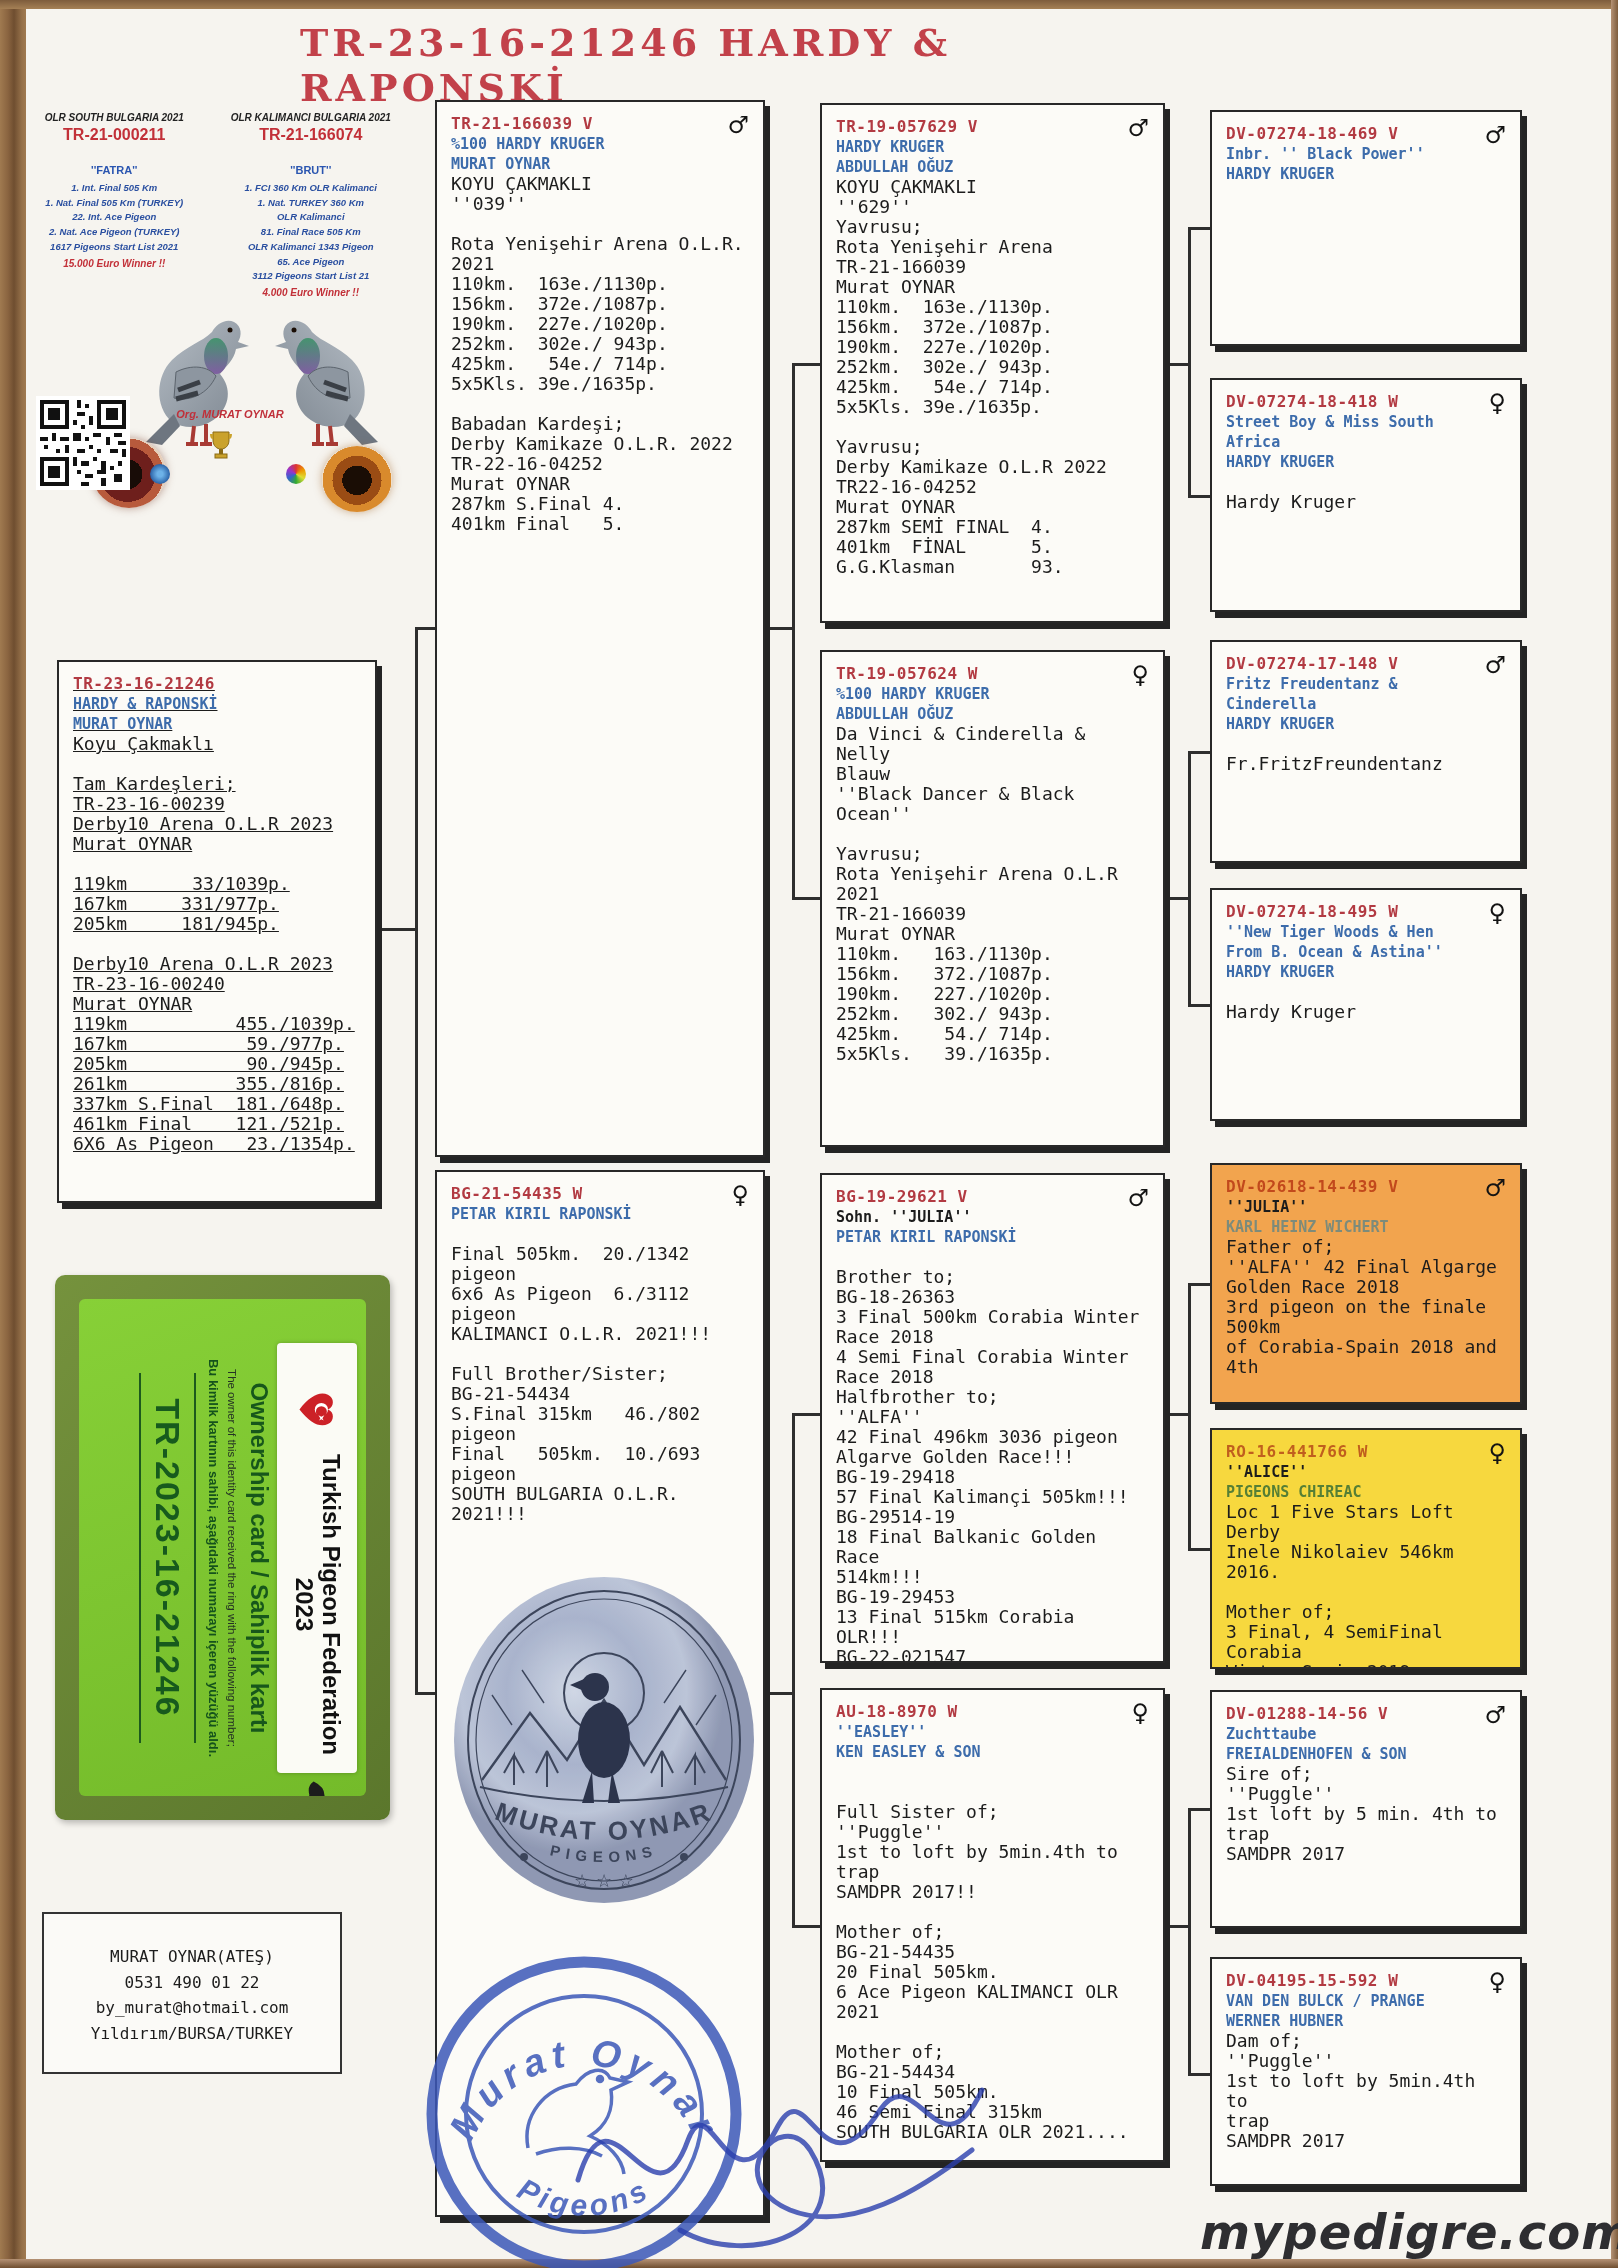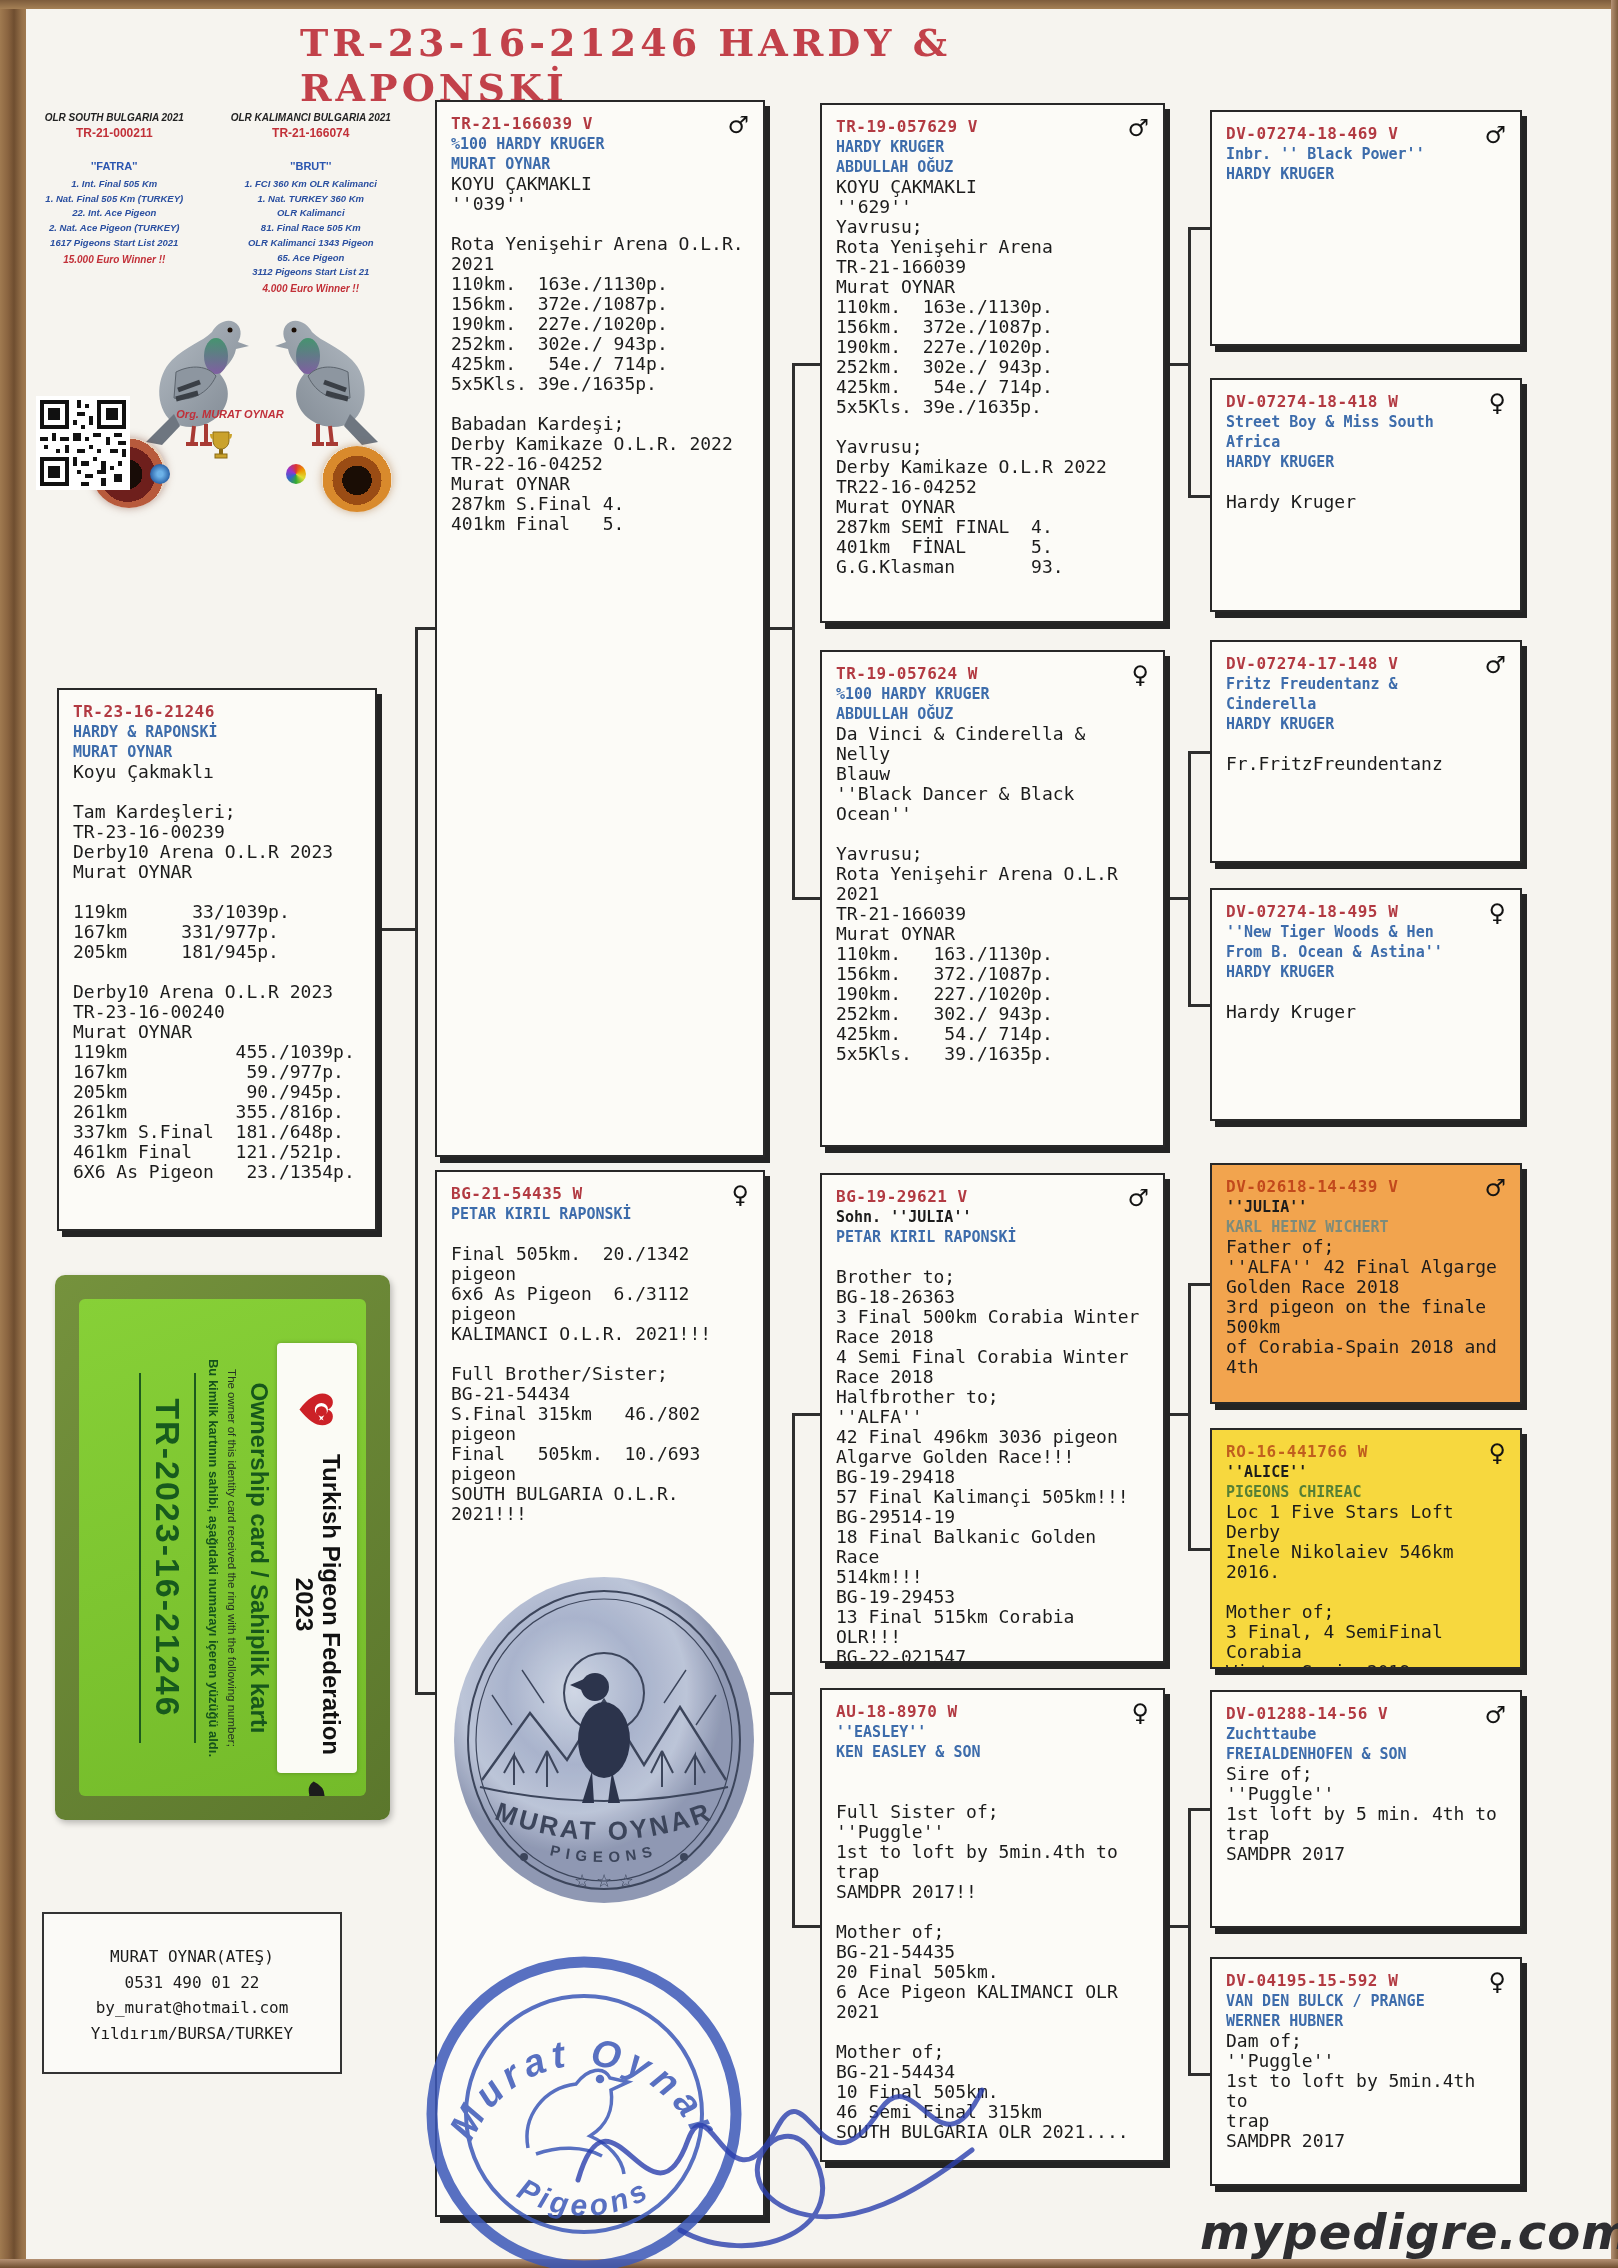--- a/index.html
+++ b/index.html
@@ -31,21 +31,21 @@
   .strain, .owner { color:#3d6cab; font-weight:bold; font-size:15px; line-height:20px; white-space:pre-wrap; }
   .strain-dark { color:#1c1c1c; }
   .body { font-size:18px; line-height:20px; white-space:pre-wrap; }
   .box-orange { background:#f2a44e; }
   .box-orange .ring { color:#c2491c; }
   .box-orange .owner { color:#7d8b7a; }
   .box-yellow { background:#f7d83e; }
   .box-yellow .ring { color:#c05f1e; }
   .box-yellow .owner { color:#567f35; }
 
-  .b-subject { left:57px;  top:688px;  width:320px; height:543px; }
+  .b-subject { left:57px;  top:660px;  width:320px; height:543px;text-decoration:underline; }
   .b-father  { left:435px; top:100px;  width:330px; height:1057px; }
   .b-mother  { left:435px; top:1170px; width:330px; height:1047px; }
   .b-gp1 { left:820px; top:103px;  width:345px; height:520px; }
   .b-gp2 { left:820px; top:650px;  width:345px; height:497px; }
   .b-gp3 { left:820px; top:1173px; width:345px; height:490px; }
   .b-gp4 { left:820px; top:1688px; width:345px; height:474px; }
   .b-gg1 { left:1210px; top:110px;  width:312px; height:236px; }
   .b-gg2 { left:1210px; top:378px;  width:312px; height:234px; }
   .b-gg3 { left:1210px; top:640px;  width:312px; height:223px; }
   .b-gg4 { left:1210px; top:888px;  width:312px; height:233px; }
@@ -54,21 +54,21 @@
   .b-gg7 { left:1210px; top:1690px; width:312px; height:238px; }
   .b-gg8 { left:1210px; top:1957px; width:312px; height:229px; }
 
   .conn { position:absolute; background:#2e2e2e; }
 
   
   .photos { position:absolute; left:30px; top:112px; width:365px; height:390px; }
   .ph-cols { display:flex; gap:28px; }
   .ph-col { width:170px; text-align:center; }
   .ph-header { font-family:"Liberation Sans",sans-serif; font-size:10px; font-weight:bold; font-style:italic; color:#222; }
-  .ph-ring { font-family:"Liberation Sans",sans-serif; font-size:12px; font-weight:bold; color:#c23038; margin-top:3px; }
+  .ph-ring { font-family:"Liberation Sans",sans-serif; font-size:16px; font-weight:bold; color:#c23038; margin-top:3px; }
   .ph-name { font-family:"Liberation Sans",sans-serif; font-size:11px; font-weight:bold; color:#2a55b0; margin-top:20px; }
   .ph-res { font-family:"Liberation Sans",sans-serif; font-size:9.5px; font-weight:bold; font-style:italic;
     color:#2a4fa0; margin-top:5px; line-height:1.55; white-space:pre-wrap; }
   .ph-prize { font-family:"Liberation Sans",sans-serif; font-size:10px; font-weight:bold; font-style:italic; color:#c23038; margin-top:3px; }
   .ph-credit { position:absolute; left:110px; top:296px; width:180px; text-align:center;
     font-family:"Liberation Sans",sans-serif; font-size:11px; font-weight:bold; font-style:italic; color:#c0303a; }
   .eye { position:absolute; border-radius:50%; }
   .eye-left { left:62px; top:326px; width:74px; height:70px;
     background:radial-gradient(circle at 48% 52%, #180c07 0 28%, #6e1f1c 28% 52%, #b85a3c 52% 68%, #e6cdb8 68% 82%, #f4ece1 82%); box-shadow:0 0 8px rgba(120,60,40,.5); }
   .eye-right { left:292px; top:334px; width:70px; height:66px;

